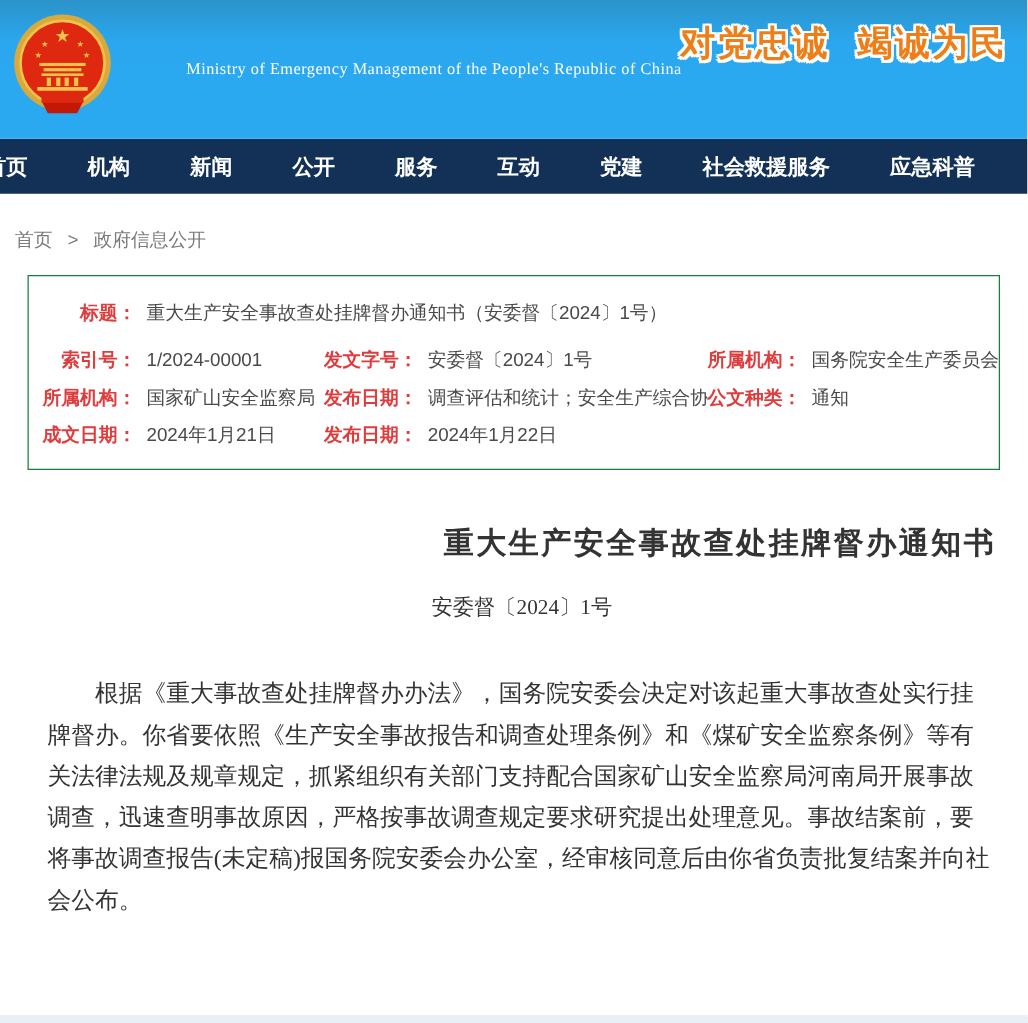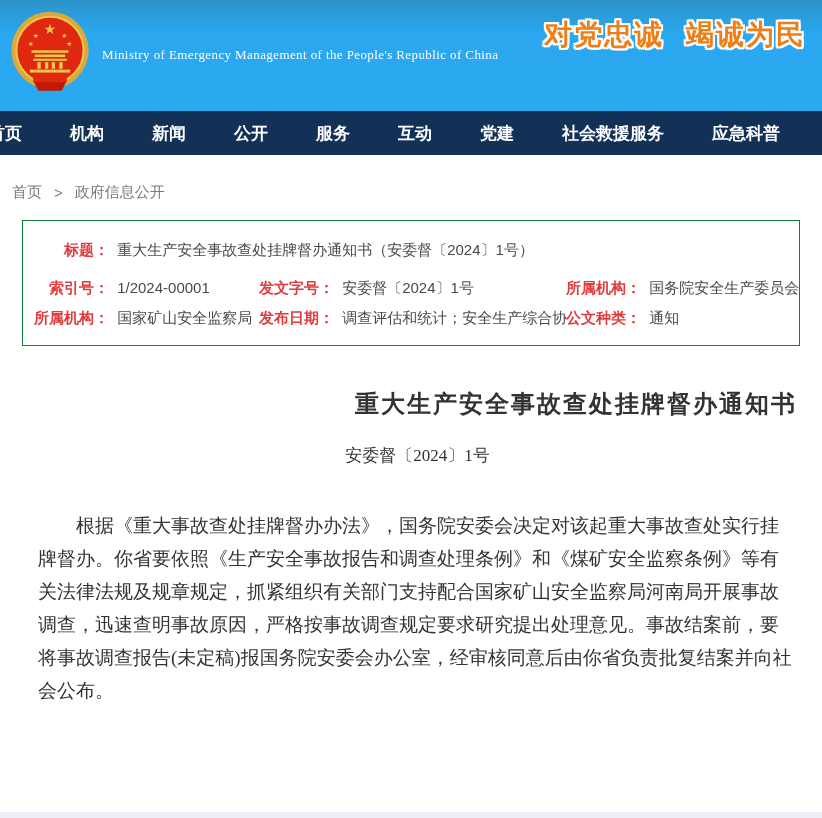--- a/index.html
+++ b/index.html
@@ -11,21 +11,21 @@
     position:relative; height:111px;
     background:linear-gradient(180deg,#2b93c9 0%, #2aa7ef 30%, #2aa9f1 100%);
     display:flex; align-items:center; padding:0 0 8px 8px;
   }
   .brand { display:flex; align-items:center; cursor:pointer; }
   .emblem { width:84px; height:84px; flex:0 0 auto; }
   .brand-text { margin-left:10px; color:#fff; }
   .brand-cn { font-size:35px; font-weight:bold; letter-spacing:2px;
               text-shadow:1px 2px 3px rgba(0,40,80,.35); white-space:nowrap; }
   .brand-en { font-family:"Liberation Serif", serif; font-size:13px; margin-top:7px;
-              letter-spacing:.4px; white-space:nowrap; }
+              letter-spacing:.4px; white-space:nowrap;margin-left:47px; }
   .slogans {
     position:absolute; right:16px; top:16px; text-align:left;
     font-weight:bold; font-size:28px; line-height:37px; letter-spacing:2px;
     word-spacing:12px; color:#ee7f18; white-space:nowrap;
     text-shadow:-2px -2px 0 #fff, 2px -2px 0 #fff, -2px 2px 0 #fff, 2px 2px 0 #fff,
                  0 -2px 0 #fff, 0 2px 0 #fff, -2px 0 0 #fff, 2px 0 0 #fff;
   }
 
   
   .nav {
@@ -143,20 +143,31 @@
     </div>
     <div class="meta-cell c2">
       <span class="meta-label">发布日期：</span>
       <span class="meta-value">调查评估和统计；安全生产综合协调</span>
     </div>
     <div class="meta-cell c3">
       <span class="meta-label">公文种类：</span>
       <span class="meta-value">通知</span>
     </div>
   </div>
+  <div class="meta-row">
+    <div class="meta-cell c1">
+      <span class="meta-label">成文日期：</span>
+      <span class="meta-value">2024年1月21日</span>
+    </div>
+    <div class="meta-cell c2">
+      <span class="meta-label">发布日期：</span>
+      <span class="meta-value">2024年1月22日</span>
+    </div>
+    <div class="meta-cell c3"></div>
+  </div>
 </div>
 
 <div class="doc">
   <div class="doc-title">重大生产安全事故查处挂牌督办通知书</div>
   <div class="doc-number">安委督〔2024〕1号</div>
   <div class="doc-body">
     <div class="para">根据《重大事故查处挂牌督办办法》，国务院安委会决定对该起重大事故查处实行挂牌督办。你省要依照《生产安全事故报告和调查处理条例》和《煤矿安全监察条例》等有关法律法规及规章规定，抓紧组织有关部门支持配合国家矿山安全监察局河南局开展事故调查，迅速查明事故原因，严格按事故调查规定要求研究提出处理意见。事故结案前，要将事故调查报告(未定稿)报国务院安委会办公室，经审核同意后由你省负责批复结案并向社会公布。</div>
   </div>
 </div>
 

